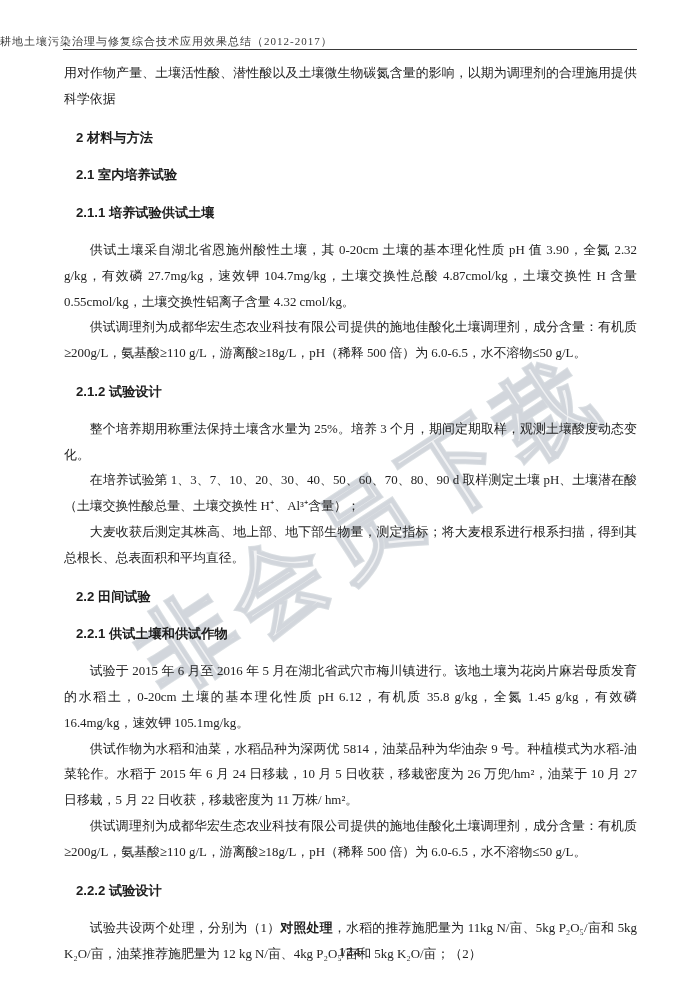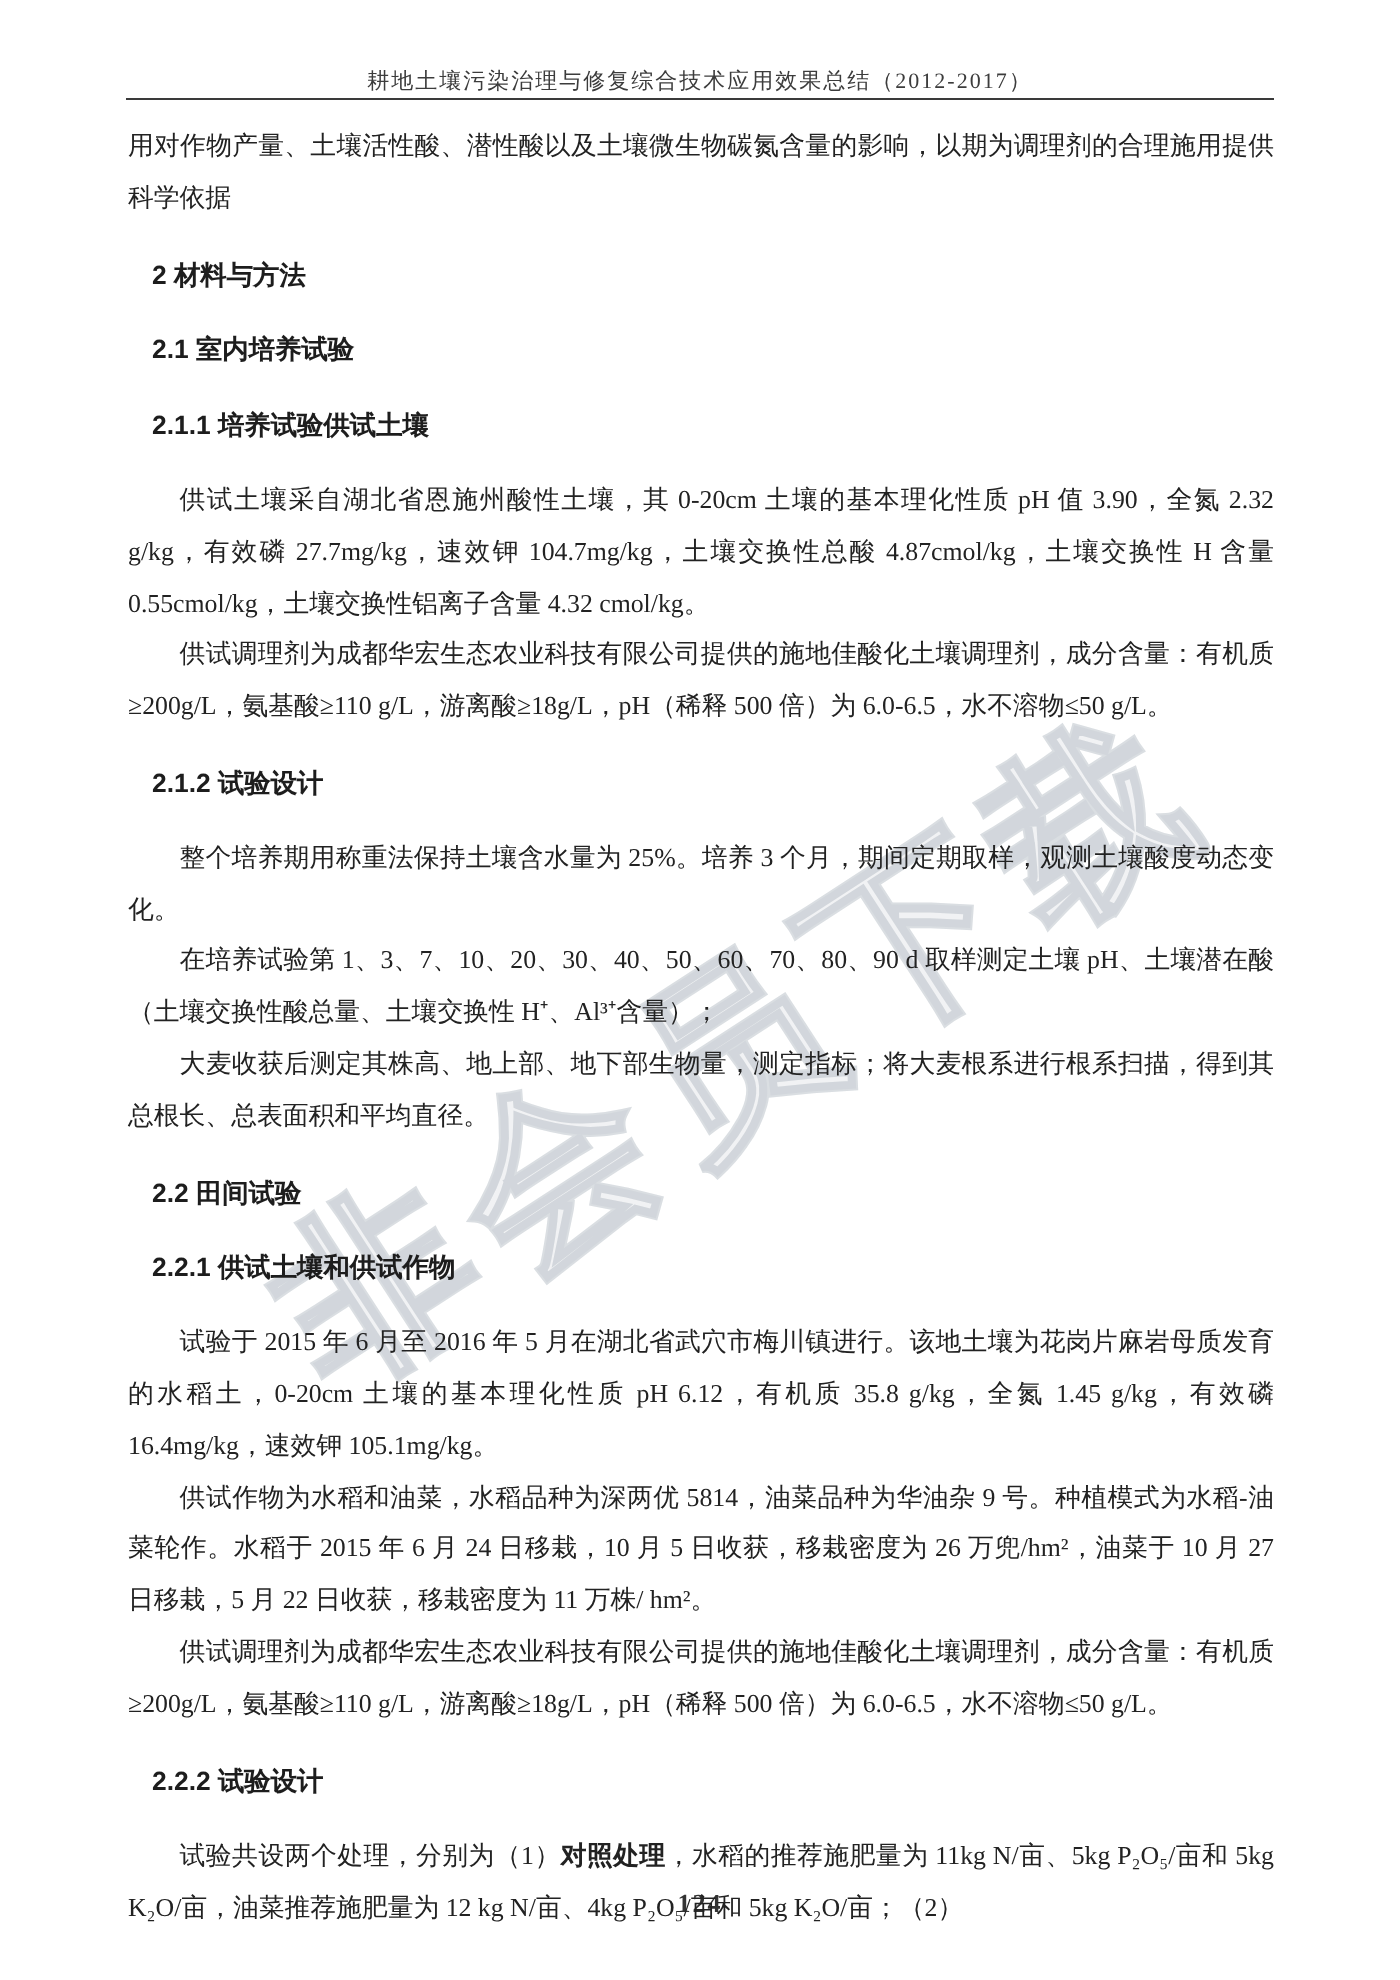--- a/index.html
+++ b/index.html
@@ -8,21 +8,21 @@
     width:700px;height:990px;
     margin:0 auto;
     background:#ffffff;
     overflow:hidden;
     font-family:"Liberation Serif", serif;
     color:#222;
   }
   
   .running-head{
     margin-top:34px;
-    text-align:center;
+    text-align:left;
     font-size:11px;
     color:#3c3c3c;
     letter-spacing:1px;
     line-height:14px;
   }
   .header-rule{
     margin:1px 63px 0 63px;
     border-bottom:1.6px solid #3a3a3a;
     height:0;
   }

